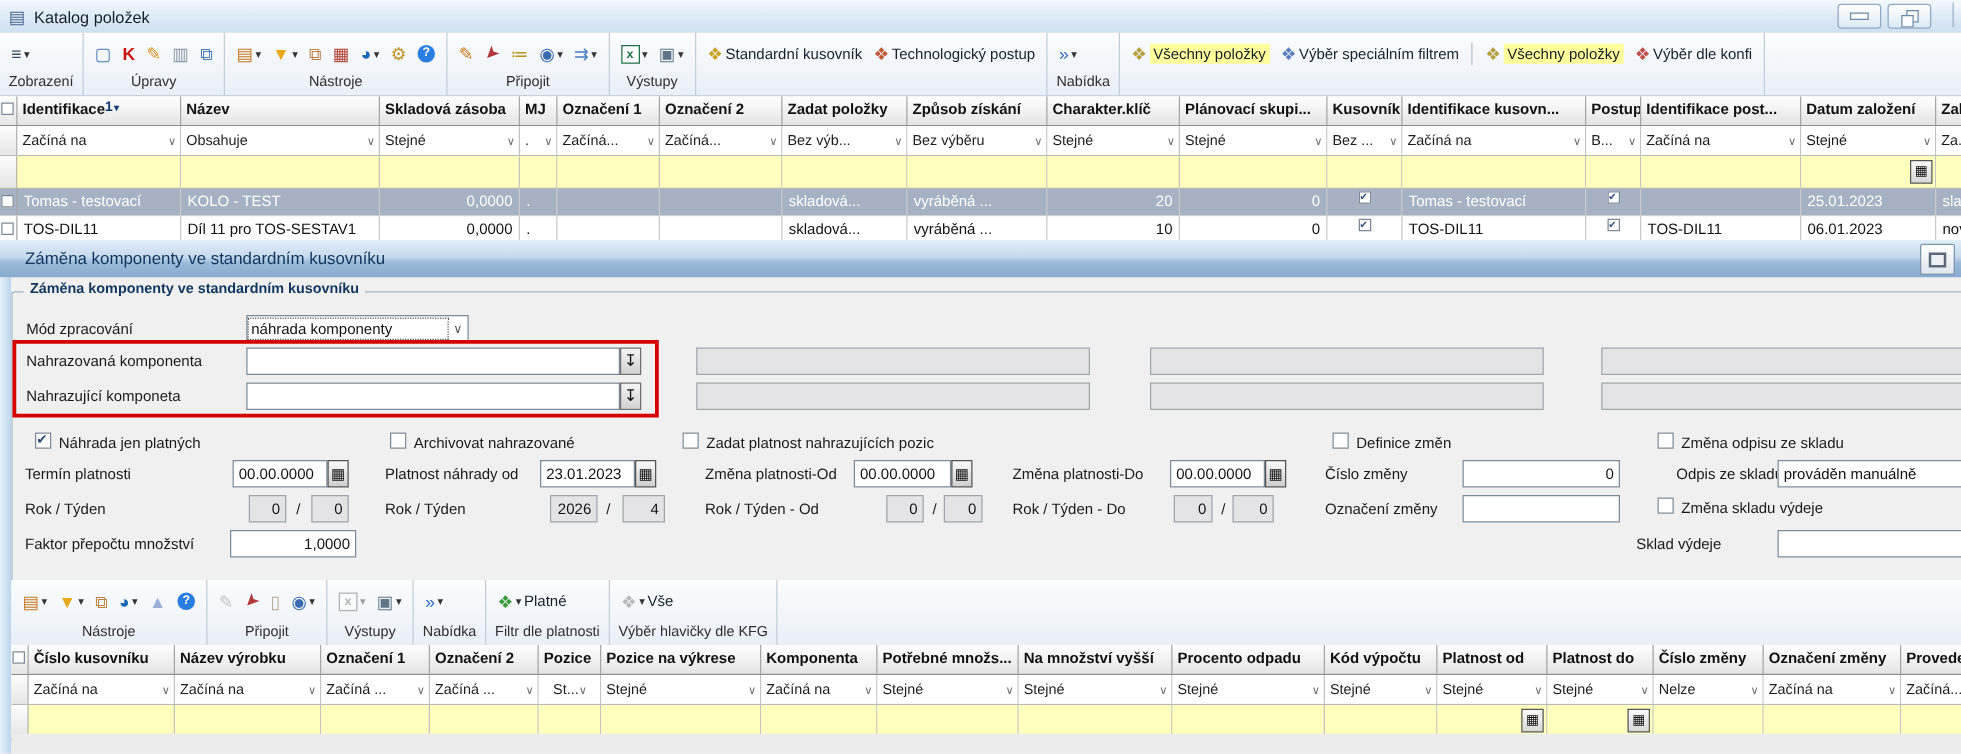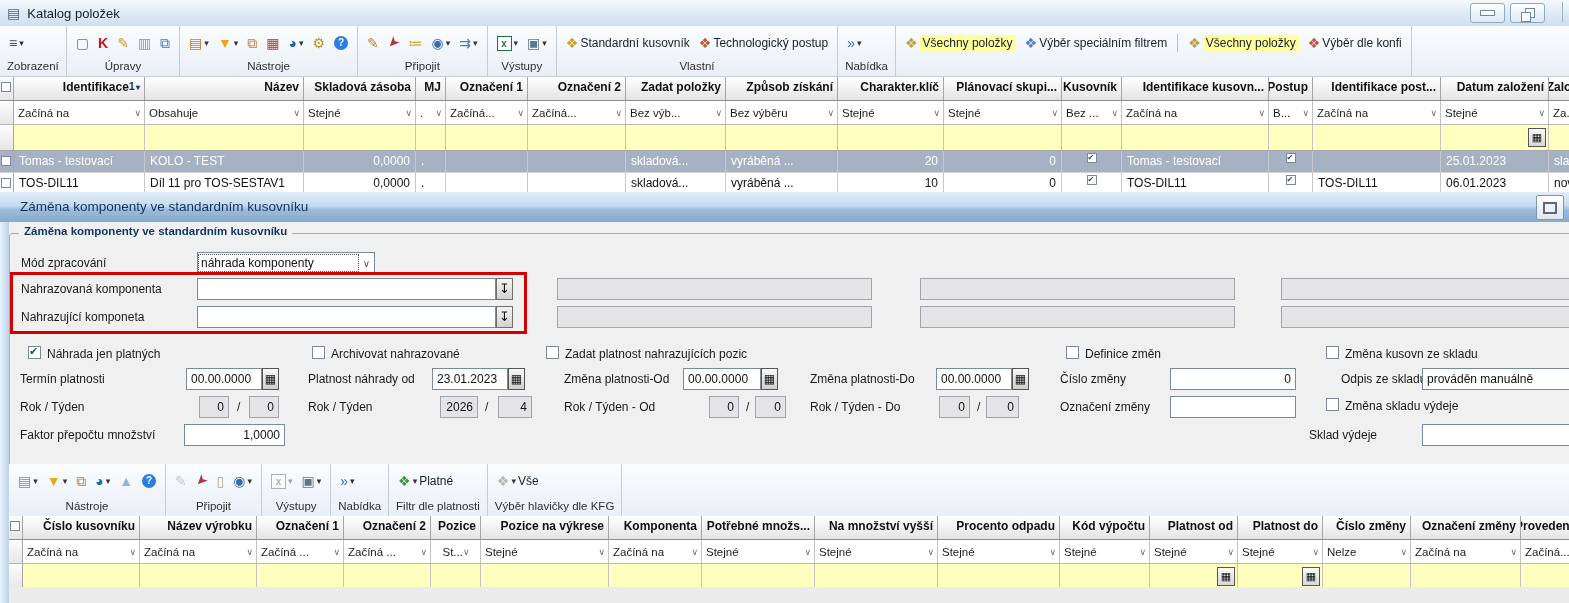--- a/index.html
+++ b/index.html
@@ -43,21 +43,21 @@
   .tbi-sep{width:1px;height:18px;background:#b6c2ce;margin:0 3px}
 
   
   .grid{position:absolute;left:0;right:0;overflow:hidden}
   #tbl1{top:77px}
   #tbl2{top:516px;left:9px}
   .grow{display:flex;flex-wrap:nowrap}
   .gc{flex:none;box-sizing:border-box;overflow:hidden;white-space:nowrap}
   .grow.hdr{height:23px;background:linear-gradient(#ffffff,#e4e4e4);border-bottom:1px solid #8e8e8e}
   .gc.h{font-weight:bold;font-size:12px;padding:3px 4px 0;border-right:1px solid #a6a6a6;
-    display:flex;justify-content:flex-end;align-items:flex-start}
+    display:flex;justify-content:flex-start;align-items:flex-start}
   .sort{font-weight:bold;font-size:11px;color:#123a6e}
   .sort:after{content:"▾";font-size:8px;color:#123a6e;margin-left:1px}
   .grow.flt{height:23px;background:#eef0f2;border-bottom:1px solid #b9b9b9}
   .gc.f{background:#fff;border-right:1px solid #c3c3c3;display:flex;align-items:center;
     justify-content:space-between;padding:0 3px 0 4px;font-size:11.5px;color:#1c1c1c}
   .fcaret{font-size:9px;color:#6a6a6a}
   .grow.yrow{height:25px;background:#ffffbe;border-bottom:1px solid #a8a8a8}
   .gc.y{background:#ffffbe;border-right:1px solid #c3c3c3;display:flex;align-items:center;
     justify-content:flex-end;padding:1px 2px}
   .grow.drow{height:21px;background:#fff;border-bottom:1px solid #d2d2d2;font-size:12px}
@@ -230,21 +230,20 @@
       <div class="tb-items">
         <div class="tbi">
           <span class="g" style="color: rgb(201, 162, 39);">❖</span>
           <span class="txt">Standardní kusovník</span>
         </div>
         <div class="tbi">
           <span class="g" style="color: rgb(192, 88, 56);">❖</span>
           <span class="txt">Technologický postup</span>
         </div>
       </div>
-      <div class="tb-label">Vlastní</div>
     </div>
     <div class="tb-group">
       <div class="tb-items">
         <div class="tbi">
           <span class="g" style="color: rgb(42, 106, 192);">»</span>
           <span class="caret">▾</span>
         </div>
       </div>
       <div class="tb-label">Nabídka</div>
     </div>
@@ -497,21 +496,21 @@
 
   <span class="cb checked dcb" style="left:19px;top:124px"></span>
   <span class="flabel" style="left:38px;top:125px">Náhrada jen platných</span>
   <span class="cb dcb" style="left:303px;top:124px"></span>
   <span class="flabel" style="left:322px;top:125px">Archivovat nahrazované</span>
   <span class="cb dcb" style="left:537px;top:124px"></span>
   <span class="flabel" style="left:556px;top:125px">Zadat platnost nahrazujících pozic</span>
   <span class="cb dcb" style="left:1057px;top:124px"></span>
   <span class="flabel" style="left:1076px;top:125px">Definice změn</span>
   <span class="cb dcb" style="left:1317px;top:124px"></span>
-  <span class="flabel" style="left:1336px;top:125px">Změna kusovn ze skladu</span>
+  <span class="flabel" style="left:1336px;top:125px">Změna odpisu ze skladu</span>
 
   <div class="flabel" style="left:11px;top:150px">Termín platnosti</div>
   <div class="tin" style="left:177px;top:146px;width:76px">00.00.0000</div>
   <div class="calbtn" style="left:253px;top:146px">▦</div>
 
   <div class="flabel" style="left:299px;top:150px">Platnost náhrady od</div>
   <div class="tin" style="left:423px;top:146px;width:76px">23.01.2023</div>
   <div class="calbtn" style="left:499px;top:146px">▦</div>
 
   <div class="flabel" style="left:555px;top:150px">Změna platnosti-Od</div>

